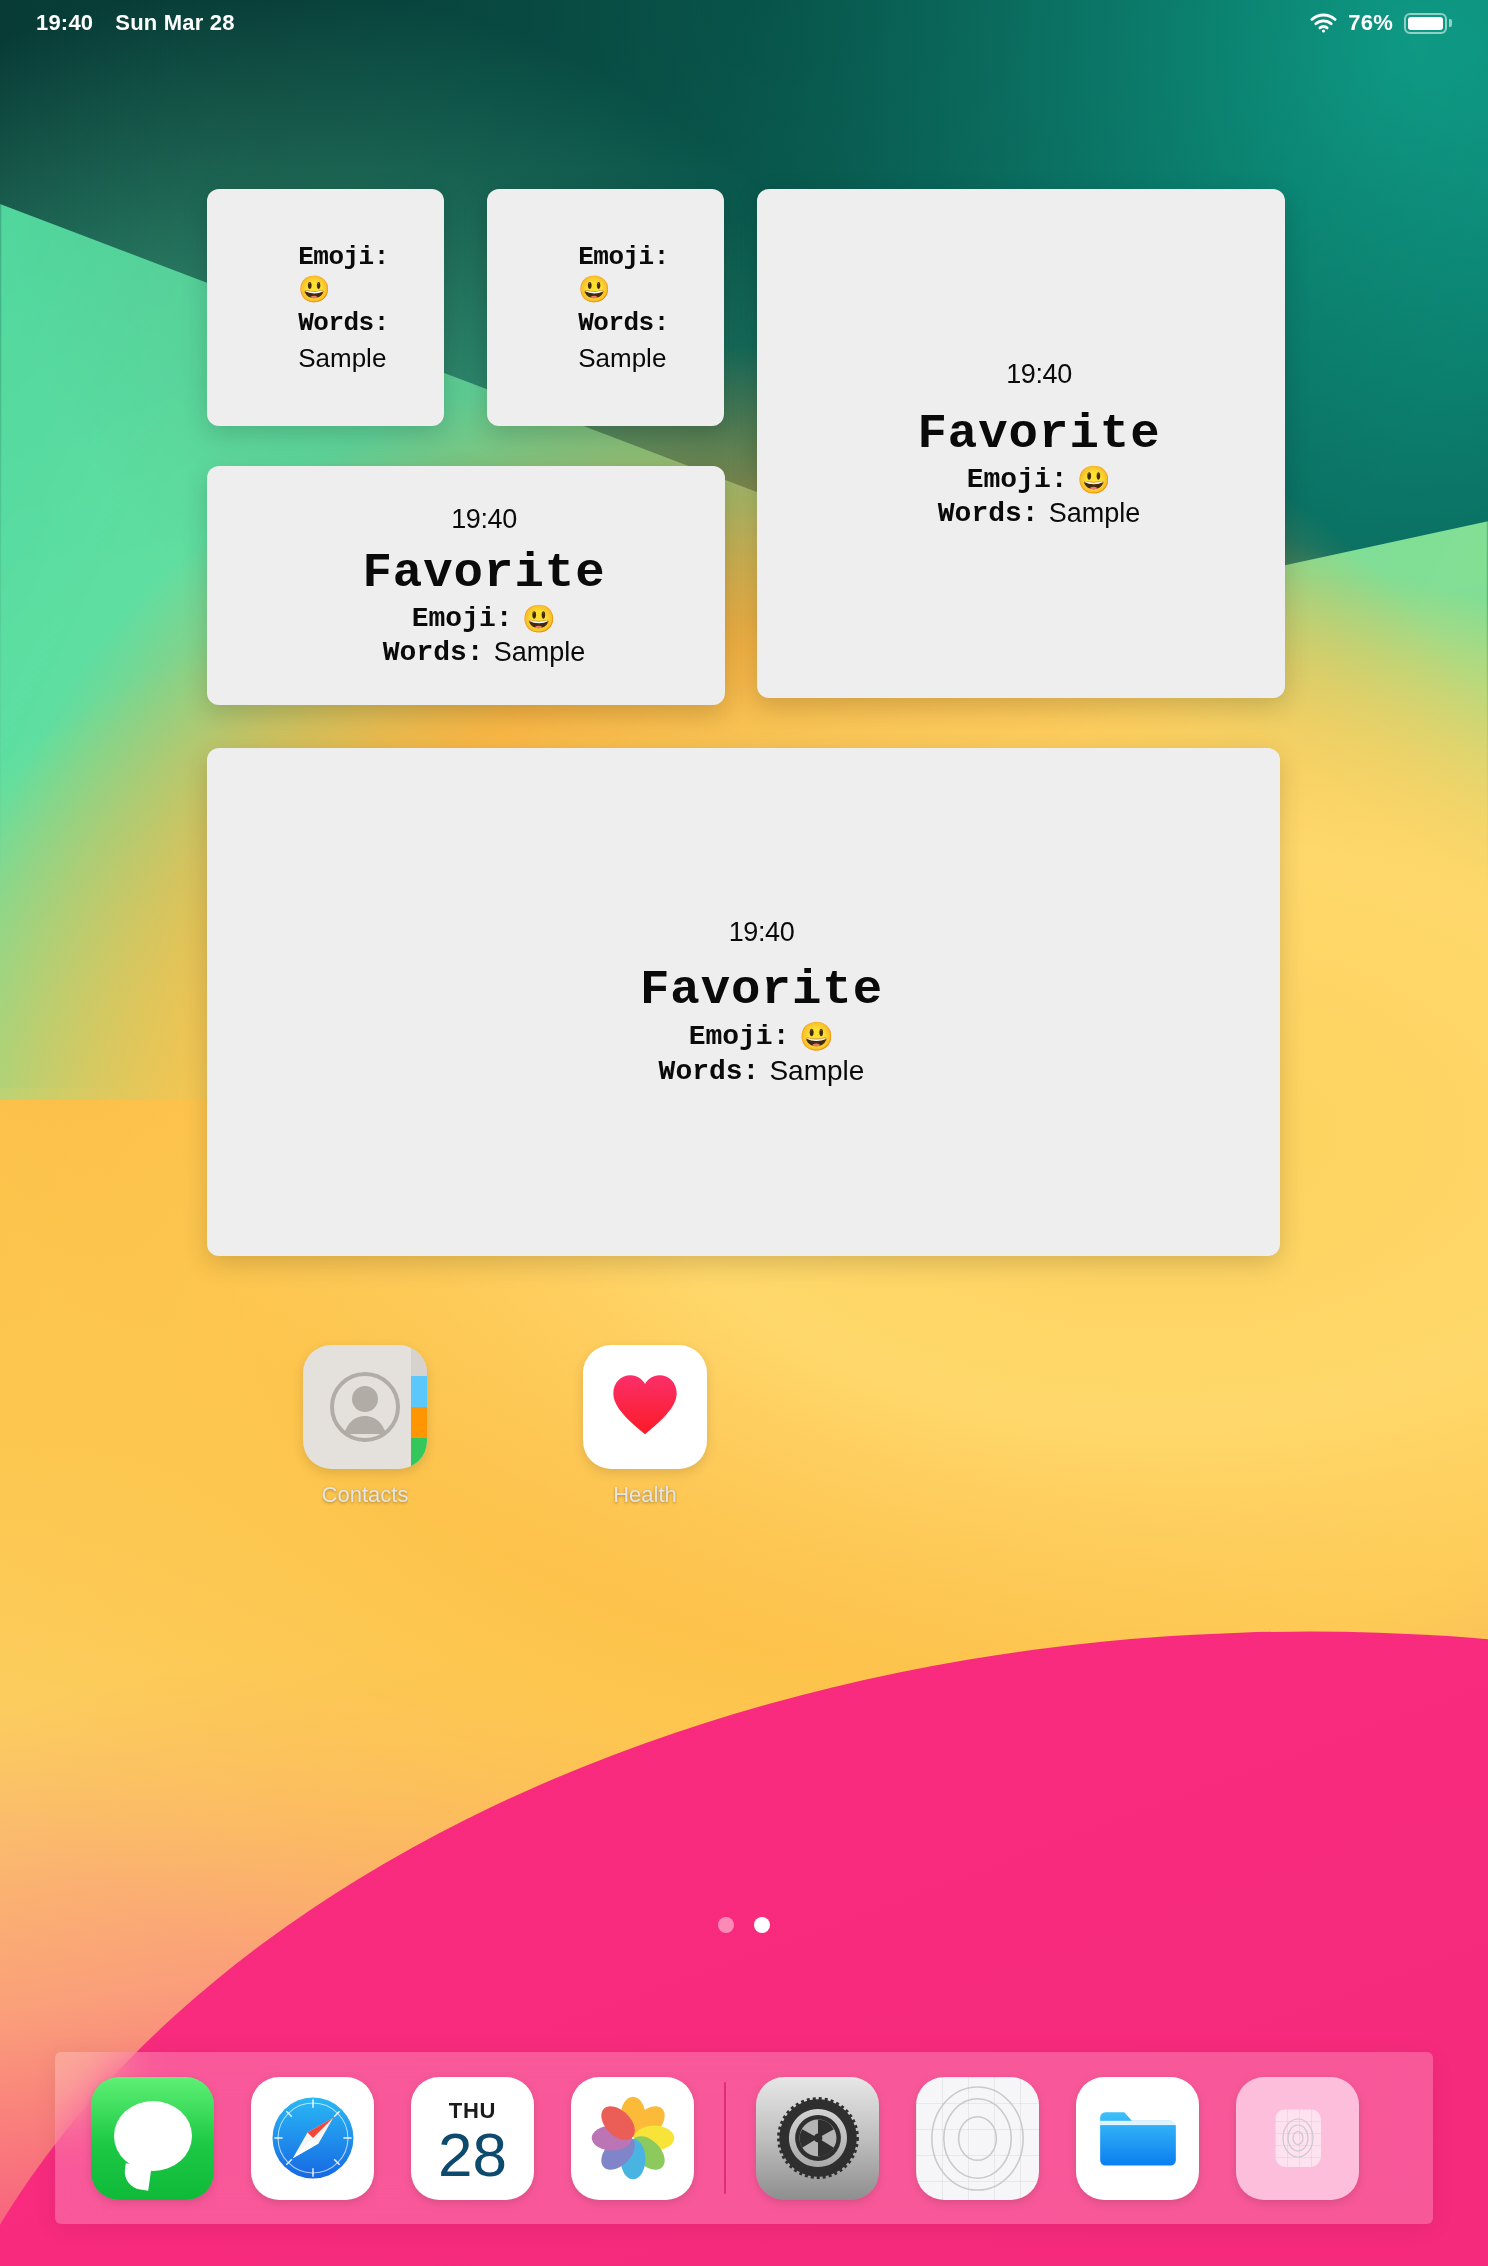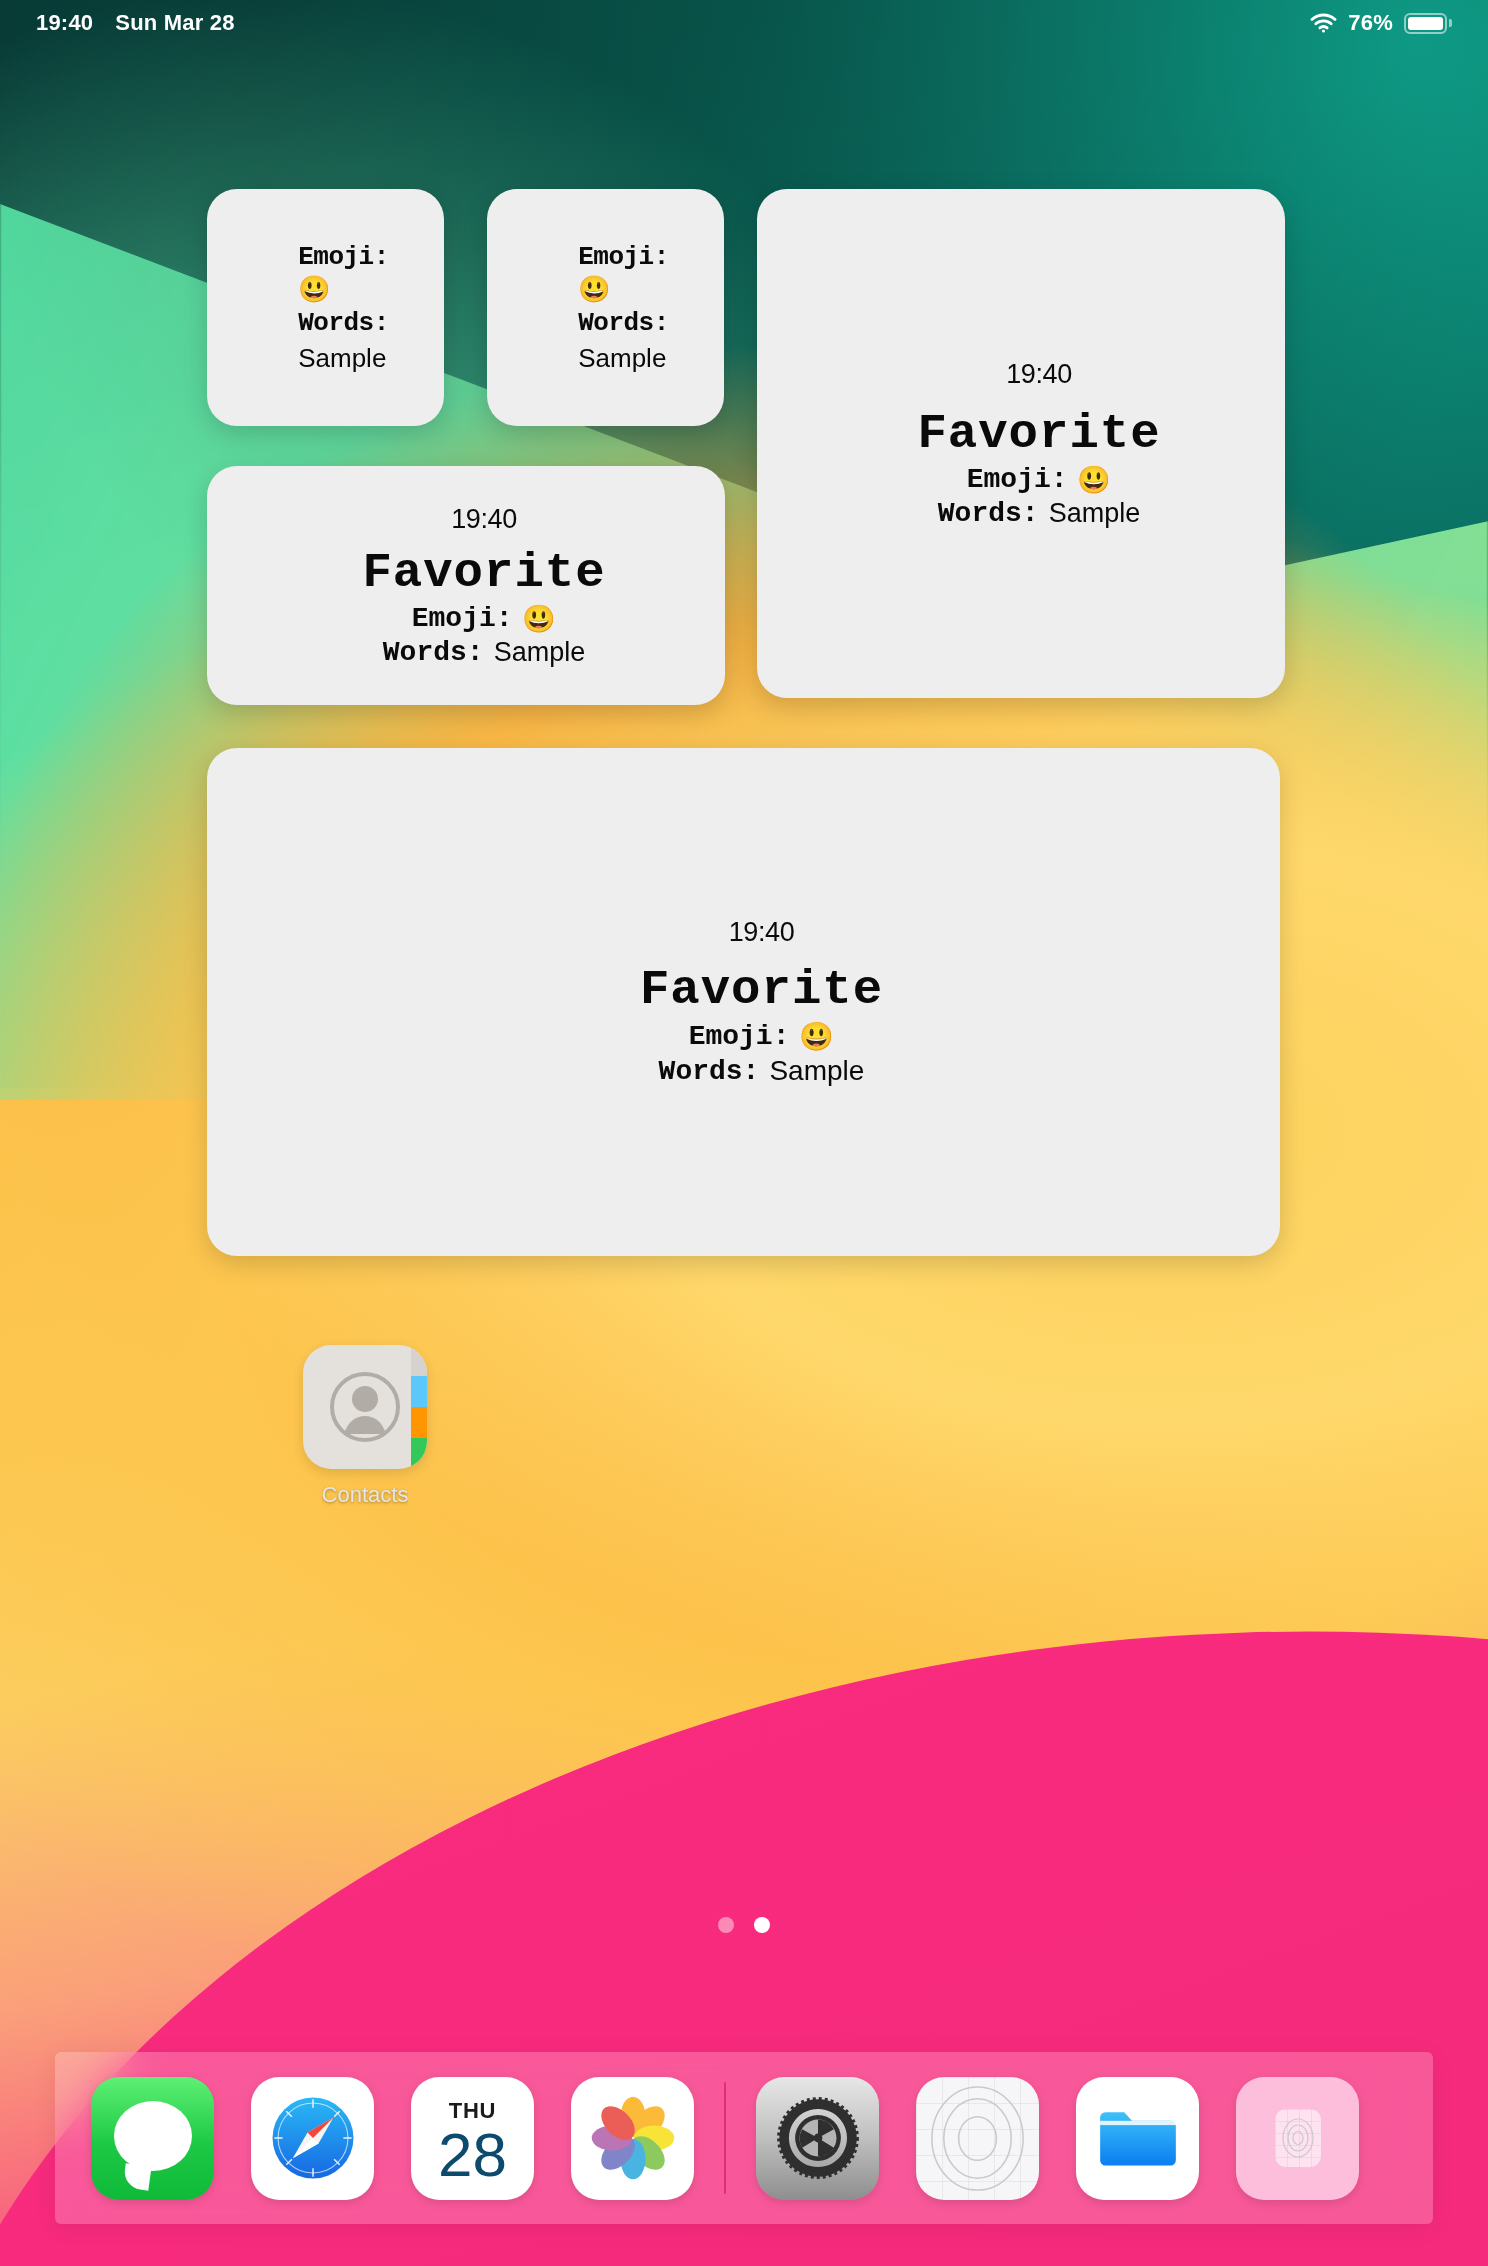--- a/index.html
+++ b/index.html
@@ -95,21 +95,21 @@
     width: 43px; height: 21px; border: 2.2px solid rgba(255,255,255,.55);
     border-radius: 6px; padding: 2px; display: flex; align-items: center;
   }
   .batt-fill { width: 100%; height: 100%; background: #fff; border-radius: 3px; }
   .batt-cap { width: 3px; height: 8px; background: rgba(255,255,255,.55); border-radius: 0 2px 2px 0; }
 
   
   .widget {
     position: absolute;
     background: #eeeeee;
-    border-radius: 30px;
+    border-radius: 12px;
     box-shadow: 0 8px 26px rgba(0,0,0,0.16);
     overflow: hidden;
     z-index: 10;
     padding-left: 36px;
   }
   .widget-inner {
     width: 100%; height: 100%;
     display: flex; flex-direction: column;
     align-items: center; justify-content: center;
     color: #0a0a0a;
@@ -359,20 +359,34 @@
           <i style="background:#d6d2cd"></i>
           <i style="background:#5ac8fa"></i>
           <i style="background:#ff9500"></i>
           <i style="background:#34c759"></i>
         </span>
       </div>
       <div class="app-label">Contacts</div>
     </div>
 
 
+    <div class="app">
+      <div class="app-ico ico-health">
+        <svg viewBox="0 0 100 100" width="72" height="72">
+          <defs>
+            <linearGradient id="hg" x1="0" y1="0" x2="0" y2="1">
+              <stop offset="0" stop-color="#fb2f69"></stop>
+              <stop offset="1" stop-color="#fb1b26"></stop>
+            </linearGradient>
+          </defs>
+          <path d="M50 88 C18 62 6 46 6 31 C6 16 17 6 30 6 C39 6 46 11 50 18 C54 11 61 6 70 6 C83 6 94 16 94 31 C94 46 82 62 50 88 Z" fill="url(#hg)"></path>
+        </svg>
+      </div>
+      <div class="app-label">Health</div>
+    </div>
 
 
   </div>
 
   <div id="pagedots">
     <span class="dot inactive"></span>
     <span class="dot active"></span>
   </div>
 
   <div id="dock">

